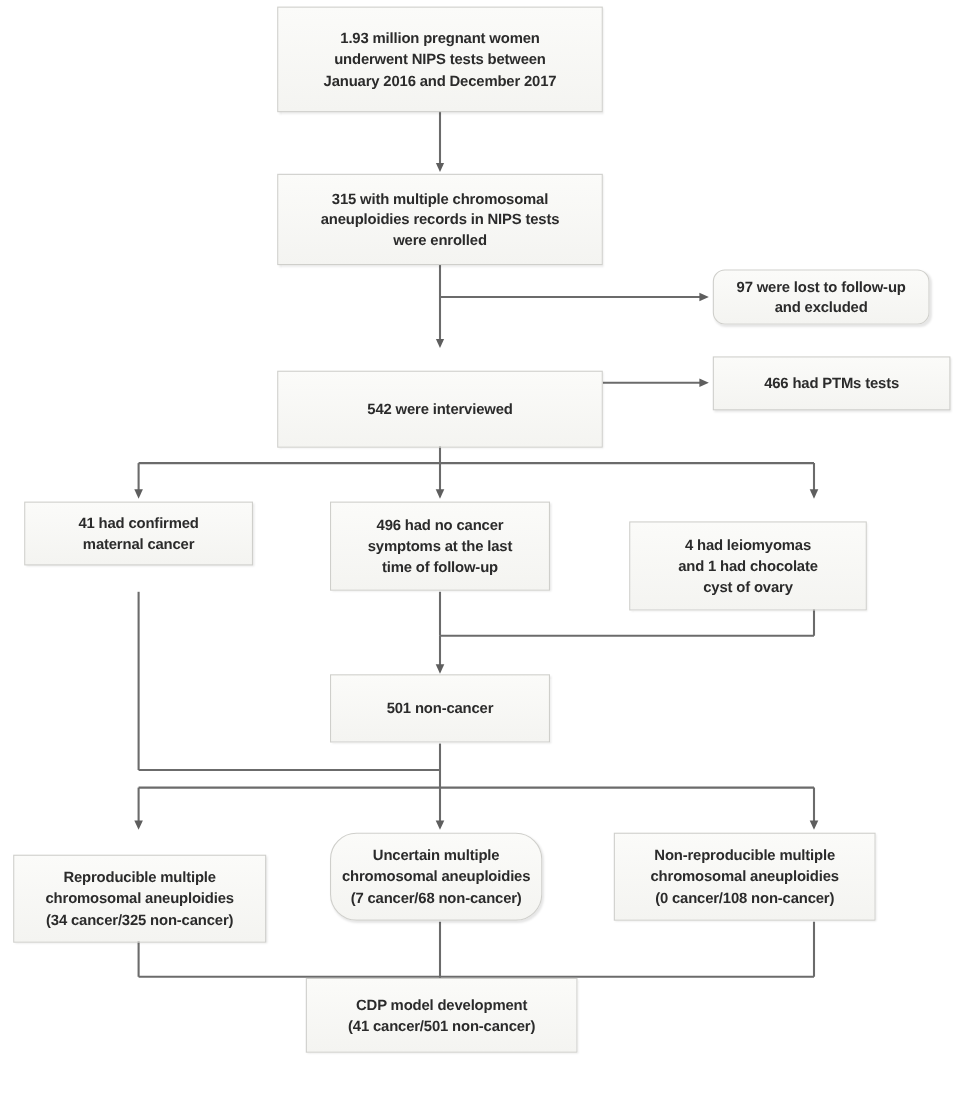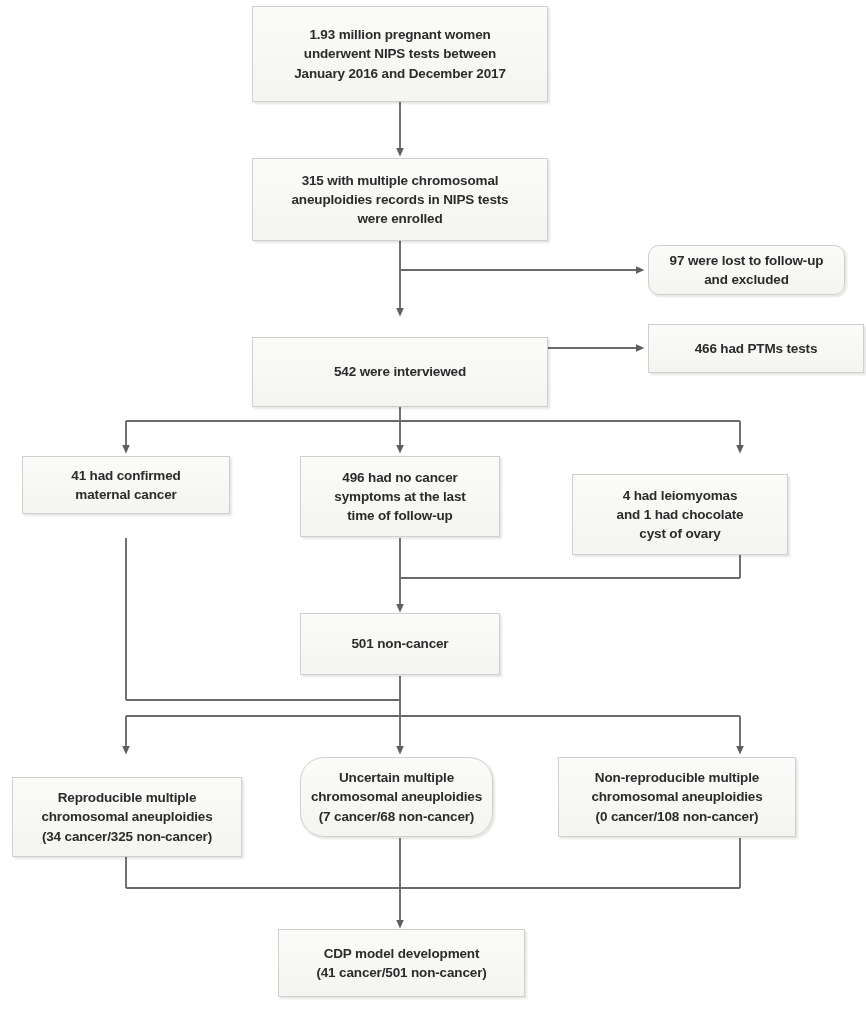--- a/index.html
+++ b/index.html
@@ -156,18 +156,18 @@
 chromosomal aneuploidies
 (7 cancer/68 non-cancer)</span>
   </div>
 
   <div class="node" style="left:558px; top:757px; width:238px; height:80px;">
     <span class="node-text">Non-reproducible multiple
 chromosomal aneuploidies
 (0 cancer/108 non-cancer)</span>
   </div>
 
-  <div class="node" style="left:278px; top:929px; width:247px; height:68px;">
+  <div class="node" style="left:278px; top:889px; width:247px; height:68px;">
     <span class="node-text">CDP model development
 (41 cancer/501 non-cancer)</span>
   </div>
 
 </div>
 
 </body></html>

